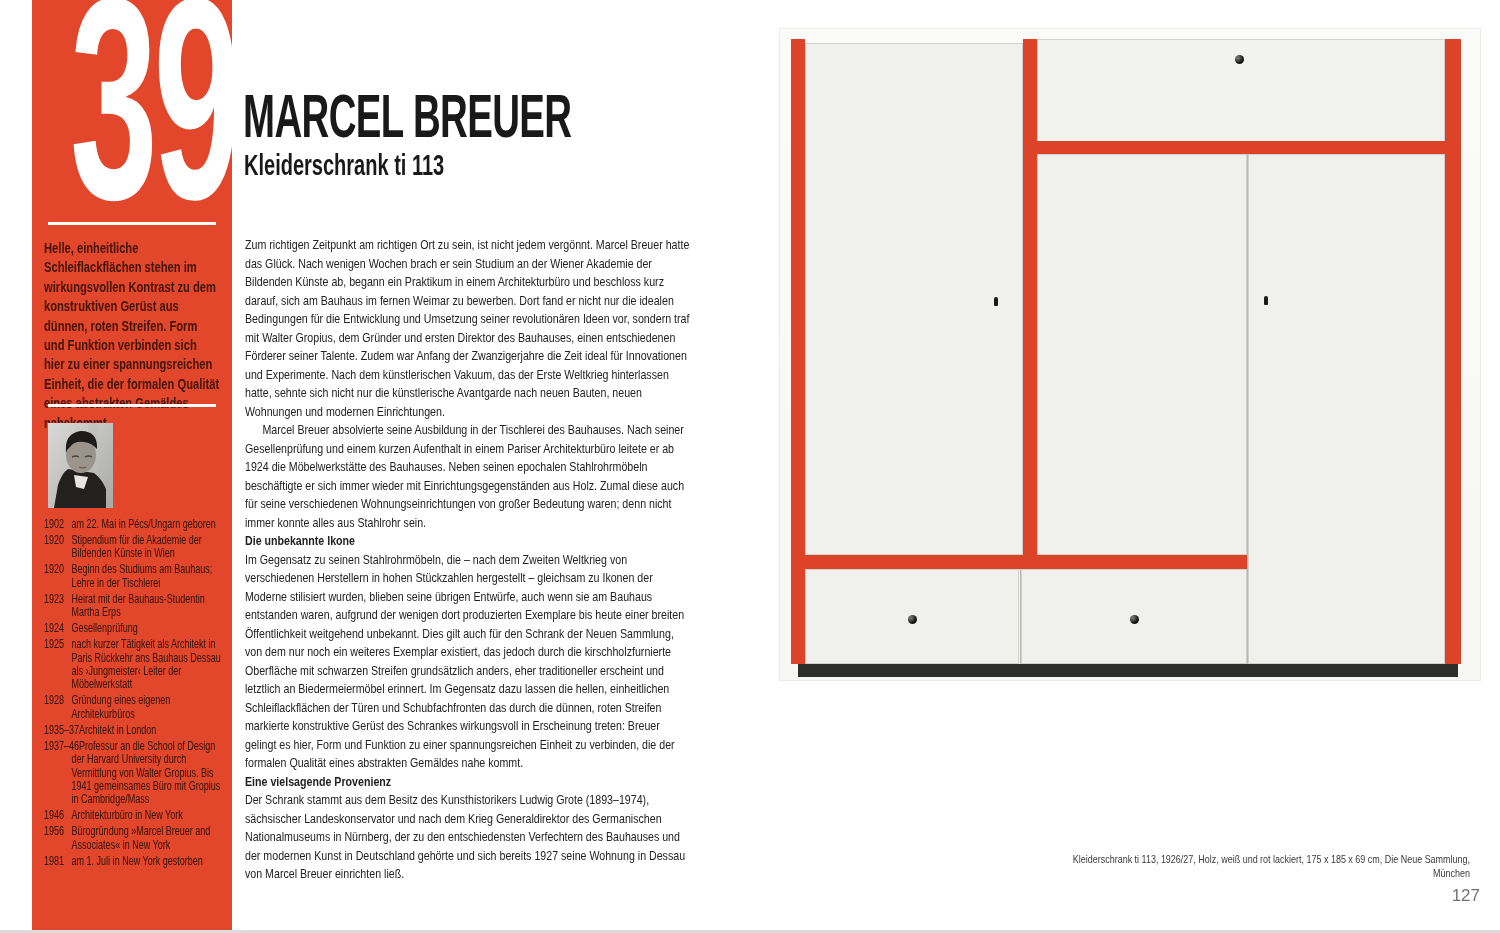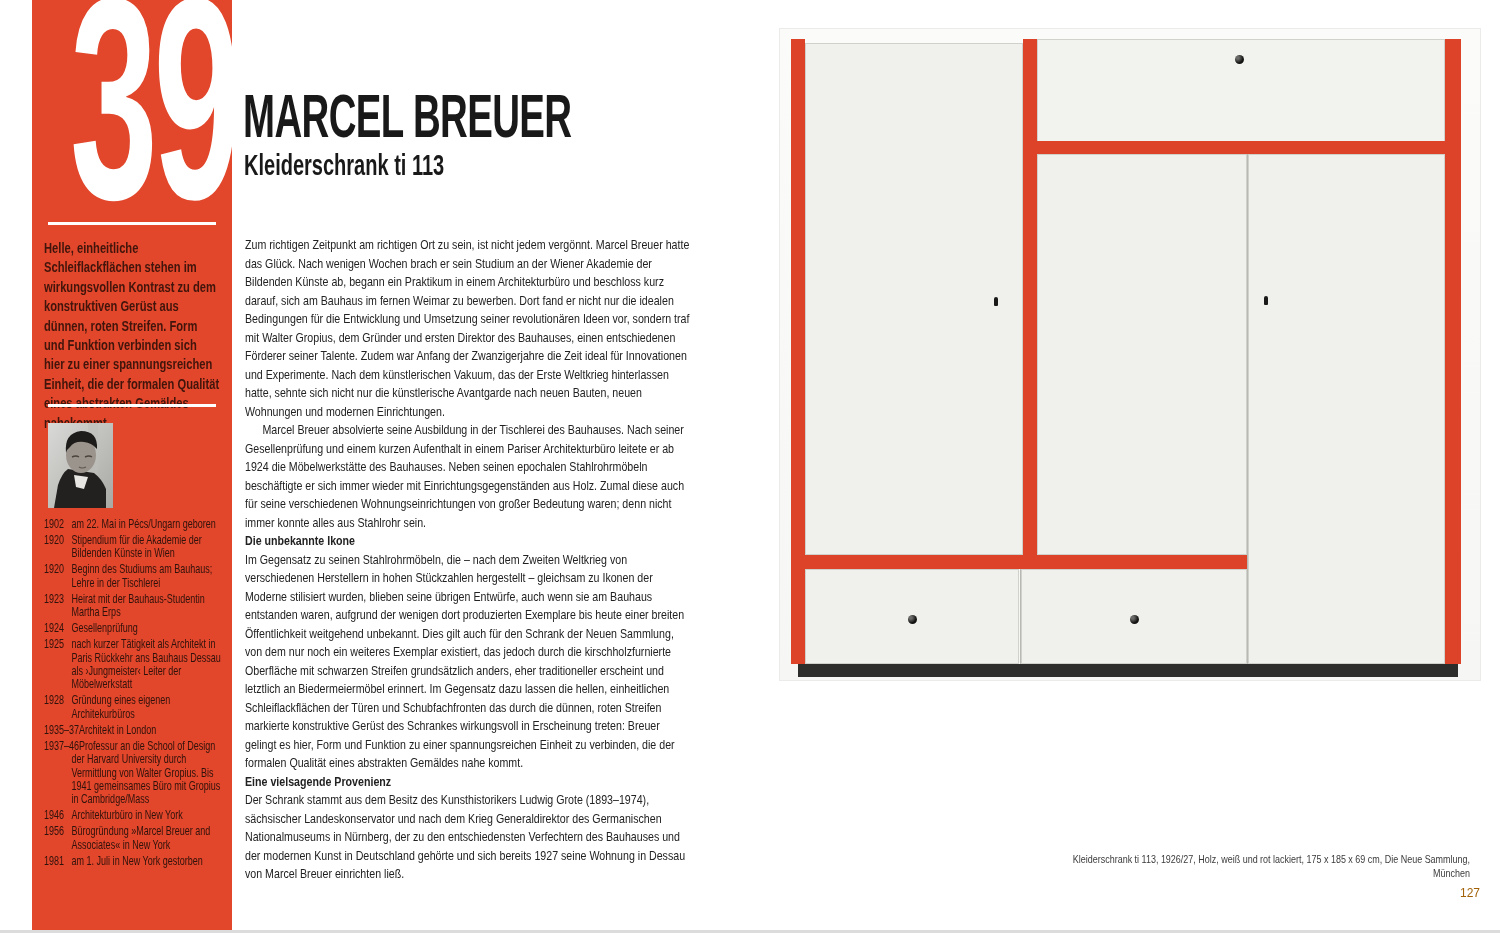--- a/index.html
+++ b/index.html
@@ -65,21 +65,21 @@
   .knob-dl{left:128px;top:586px;}
   .knob-dm{left:350px;top:586px;}
   .keyhole{width:4px;height:9px;background:#1a1a18;border-radius:2px 2px 1px 1px;}
   .keyhole-left{left:214px;top:268px;}
   .keyhole-right{left:484px;top:267px;}
 
   
   .caption{position:absolute;right:30px;top:852px;width:540px;text-align:right;
            transform:scaleX(0.78);transform-origin:100% 0;
            font-size:11.5px;line-height:14px;color:#3b3b3b;}
-  .folio{position:absolute;right:20px;top:886px;font-size:12px;color:#a16207;}
+  .folio{position:absolute;right:20px;top:886px;font-size:17px;color:#737373;}
   .page-bottom-edge{position:absolute;left:0;right:0;bottom:0;height:3px;background:#dcdcdc;}
 </style>
 </head>
 <body>
 
 <div class="page">
 
   <div class="sidebar">
     <div class="big-number">39</div>
     <div class="side-rule rule-1"></div>

